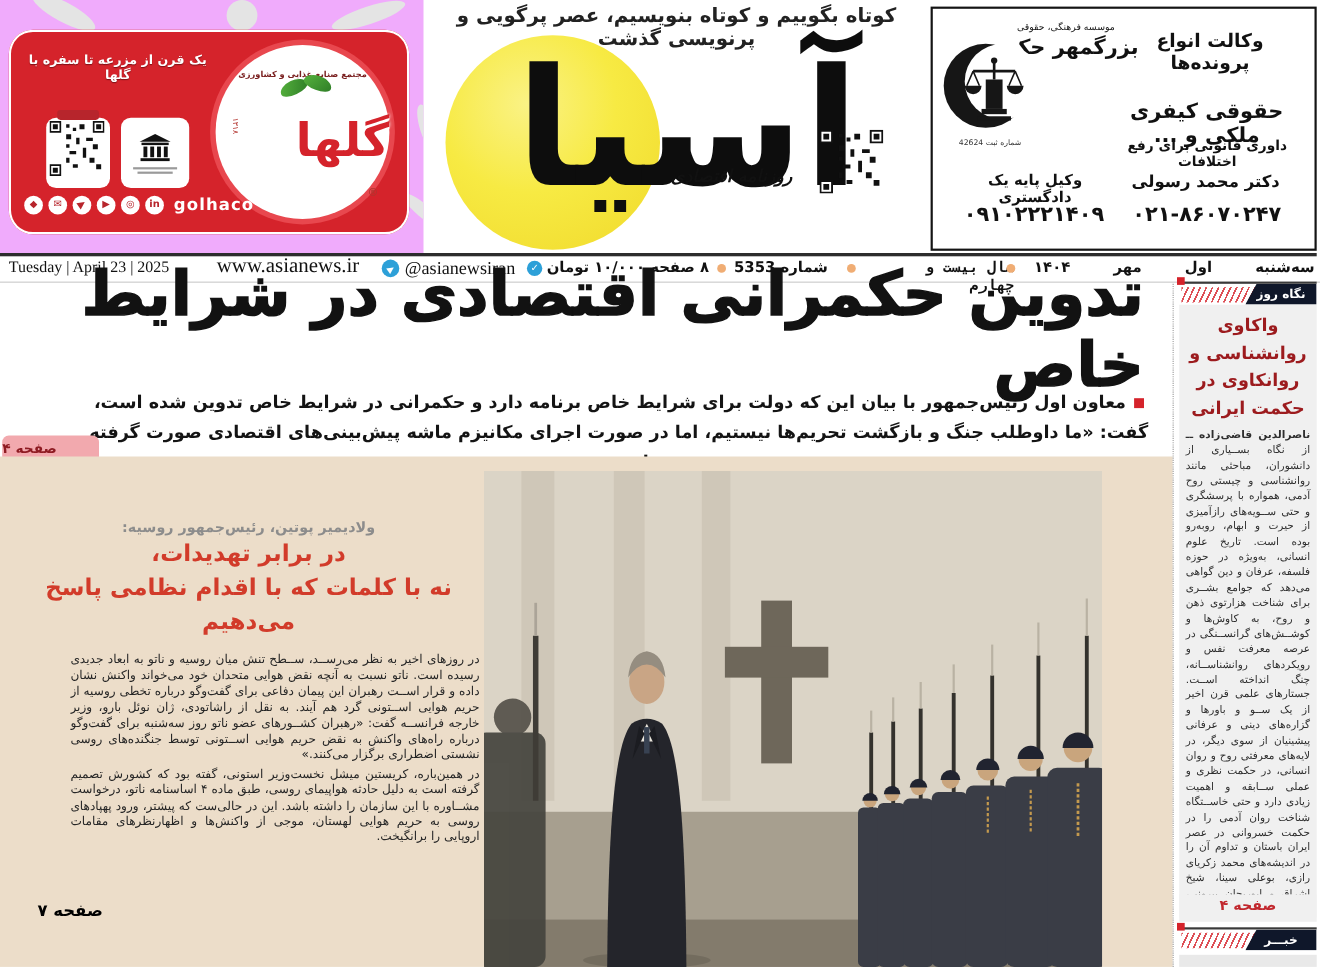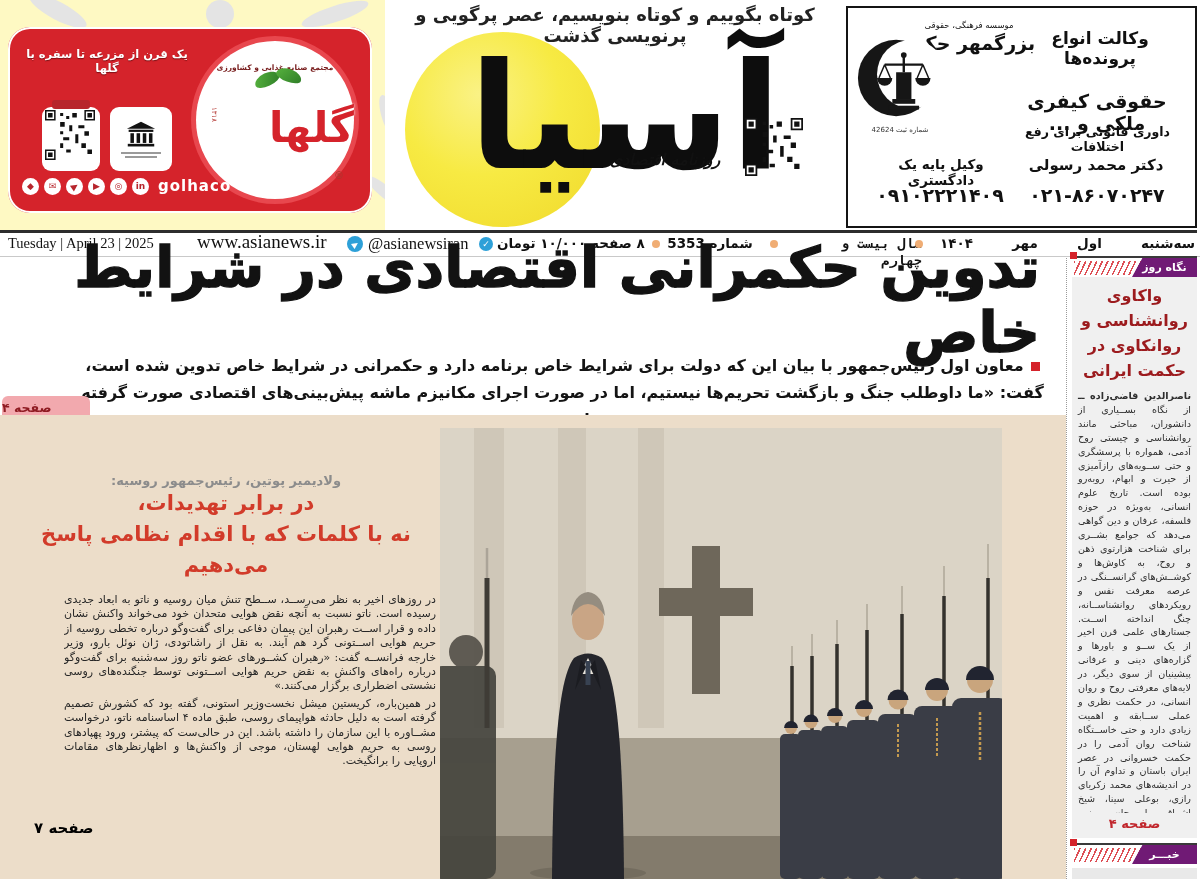--- a/index.html
+++ b/index.html
@@ -2,21 +2,21 @@
 <html lang="fa"><head>
 <meta charset="utf-8">
 <style>
   html,body{margin:0;padding:0;background:#fff;}
   #page{position:relative;width:1200px;height:879px;overflow:hidden;background:#fff;
         font-family:"DejaVu Sans",sans-serif;color:#1a1a1a;}
   .abs{position:absolute;}
 
   
   
-  #golha{left:0;top:0;width:385px;height:232px;background:#fef9c3;overflow:hidden;}
+  #golha{left:0;top:0;width:385px;height:232px;background:#f0abfc;overflow:hidden;}
   .dec{position:absolute;background:#e4e4e4;border-radius:50%;}
   #golha-box{position:absolute;left:8px;top:27px;width:364px;height:186px;background:#d5232b;
              border-radius:22px;box-shadow:0 0 0 2px #fff inset;}
   #golha-tagline{position:absolute;left:10px;top:20px;width:178px;text-align:center;direction:rtl;
                  color:#fff;font-weight:bold;font-size:11.5px;text-shadow:0 1px 1px #7c1116;}
   #golha-circle{position:absolute;left:188px;top:14px;width:158px;height:158px;border-radius:50%;
                 background:#fff;box-shadow:0 0 0 5px #e8474e;}
   #golha-cap{position:absolute;top:22px;left:14px;width:130px;text-align:center;direction:rtl;
              font-size:7.5px;color:#7a2020;font-weight:bold;}
   .leaf{position:absolute;width:26px;height:13px;background:linear-gradient(120deg,#57b33e,#2e7d27);
@@ -110,21 +110,21 @@
   #pt-page7{position:absolute;left:4px;top:404px;width:420px;direction:rtl;text-align:left;
             font-size:15px;font-weight:bold;color:#000000;padding-left:30px;box-sizing:border-box;}
   #photo{position:absolute;left:440px;top:13px;width:562px;height:451px;overflow:hidden;}
 
   
   #vdiv{left:1066px;top:258px;width:0;height:621px;border-left:1px dotted #9a9a9a;}
   #rcol{left:1072px;top:256px;width:125px;height:623px;}
   .tab{position:relative;height:19px;border-top:2px solid #3a3a3a;background:#fff;}
   .tab::before{content:"";position:absolute;left:2px;top:3px;width:55%;height:75%;
       background:repeating-linear-gradient(115deg,rgba(213,35,43,.8) 0 1.5px,transparent 1.5px 5px);}
-  .tab .lbl{position:absolute;right:0;top:0;height:100%;width:52%;background:#701a75;color:#fff;
+  .tab .lbl{position:absolute;right:0;top:0;height:100%;width:52%;background:#0f172a;color:#fff;
       font-size:11px;font-weight:bold;display:flex;align-items:center;justify-content:center;direction:rtl;
       clip-path:polygon(16% 0,100% 0,100% 100%,0 100%);}
   .tab .sq{position:absolute;left:-2px;top:-6px;width:7px;height:7px;background:#d5232b;}
   #rc-panel{position:absolute;left:0;top:21px;width:125px;height:561px;background:#f0f0f0;
             box-sizing:border-box;padding:6px 6px 0 6px;overflow:hidden;}
   #rc-h{direction:rtl;text-align:center;font-size:16px;line-height:25px;font-weight:bold;color:#9c1b1e;}
   #rc-body{margin-top:6px;direction:rtl;text-align:justify;font-size:9.6px;line-height:13.9px;color:#2e2e2e;}
   #rc-body p{margin:0 0 3px 0;}
   #rc-page4{position:absolute;left:0;bottom:4px;width:125px;text-align:center;direction:rtl;
             font-size:13px;font-weight:bold;color:#c1272d;background:#f0f0f0;padding:3px 0;}

